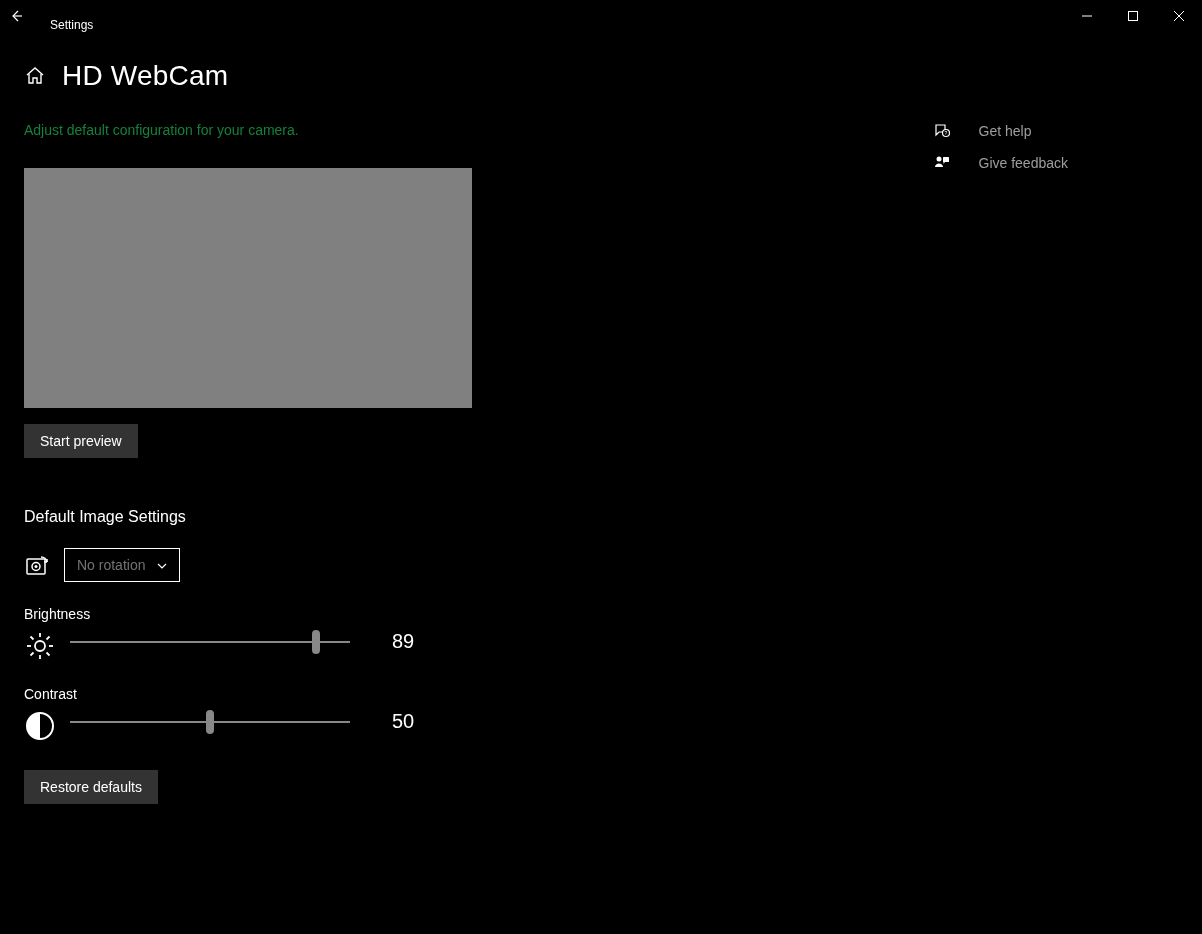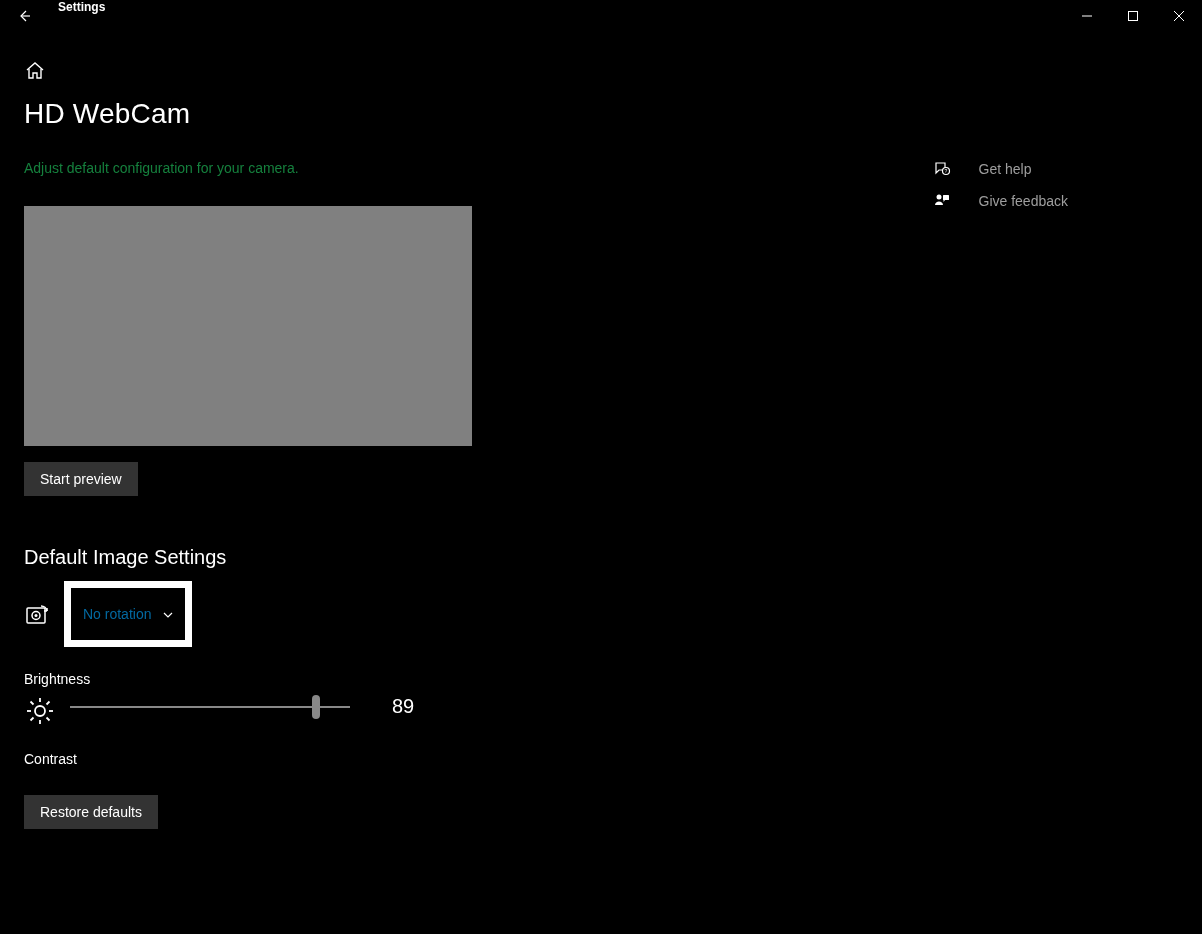--- a/index.html
+++ b/index.html
@@ -13,23 +13,22 @@
       color: #fff;
       width: 1202px;
       height: 934px;
       overflow: hidden;
       position: relative;
     }
     
     .titlebar {
       height: 32px;
       display: flex;
-      align-items: flex-start;
-      padding-left: 10px;
-      font-weight: bold;
+      align-items: flex-end;
+      padding-left: 2px;
     }
     .titlebar .back {
       width: 28px;
       height: 32px;
       display: flex;
       align-items: center;
       justify-content: center;
       cursor: pointer;
     }
     .titlebar .title {
@@ -43,24 +42,23 @@
       height: 32px;
       display: flex;
       align-items: center;
       justify-content: center;
       cursor: pointer;
     }
     .winbtn svg { stroke: #fff; }
     
     .header {
       display: flex;
-      align-items: flex-start;
+      align-items: center;
       padding: 28px 24px 0 24px;
       gap: 16px;
-      flex-direction: column;
     }
     .header .home {
       width: 22px;
       height: 22px;
       display:flex;
       align-items:center;
       justify-content:center;
     }
     .header h1 {
       font-weight: 400;
@@ -100,45 +98,45 @@
       color: #fff;
       border: none;
       font-size: 14px;
       padding: 9px 16px;
       display: flex;
       align-items: center;
       gap: 8px;
       cursor: pointer;
     }
     .section-h {
-      font-size: 20px;
+      font-size: 16px;
       font-weight: 400;
       margin-top: 50px;
-      margin-bottom: 12px;
+      margin-bottom: 22px;
     }
     .label {
       font-size: 14px;
       margin-bottom: 8px;
     }
     .rot-row {
       display: flex;
       align-items: center;
       gap: 12px;
     }
     .rot-icon {
       width: 28px;
       height: 28px;
       display:flex;align-items:center;justify-content:center;
     }
     .select {
-      border: 7px solid #ffffff;
+      border: 1px solid #ffffff;
       background: #000;
-      color: #0369a1;
-      font-size: 14px;
-      padding: 18px 12px;
+      color: #737373;
+      font-size: 14px;
+      padding: 8px 12px;
       display: flex;
       align-items: center;
       gap: 12px;
       cursor: pointer;
     }
     .select .chev { font-size: 10px; }
     .slider-block {
       margin-top: 24px;
     }
     .slider-row {
@@ -289,20 +287,33 @@
         <div class="slider-track">
           <div class="line"></div>
           <div class="thumb" id="brightness-thumb" style="left: 242.08px;"></div>
         </div>
         <div class="slider-val">89</div>
       </div>
     </div>
 
     <div class="slider-block">
       <div class="label">Contrast</div>
+      <div class="slider-row">
+        <div class="slider-icon">
+          <svg width="30" height="30" viewBox="0 0 30 30">
+            <circle cx="15" cy="15" r="13" stroke="#fff" stroke-width="2" fill="none"></circle>
+            <path d="M15 2 A13 13 0 0 0 15 28 Z" fill="#fff"></path>
+          </svg>
+        </div>
+        <div class="slider-track">
+          <div class="line"></div>
+          <div class="thumb" id="contrast-thumb" style="left: 136px;"></div>
+        </div>
+        <div class="slider-val">50</div>
+      </div>
     </div>
 
     <button class="btn restore">
       <span>Restore defaults</span>
     </button>
   </div>
 
   <div class="right">
     <div class="rlink">
       <span class="ric">

